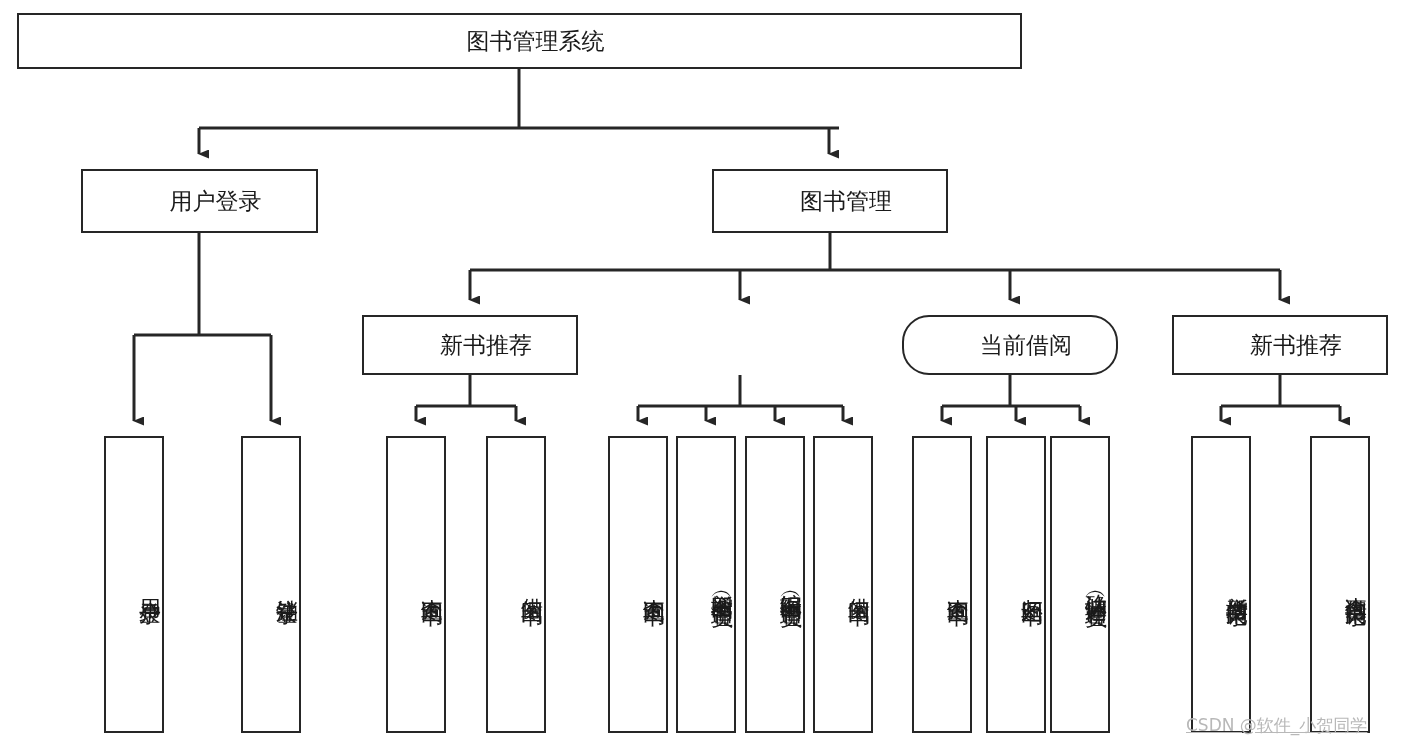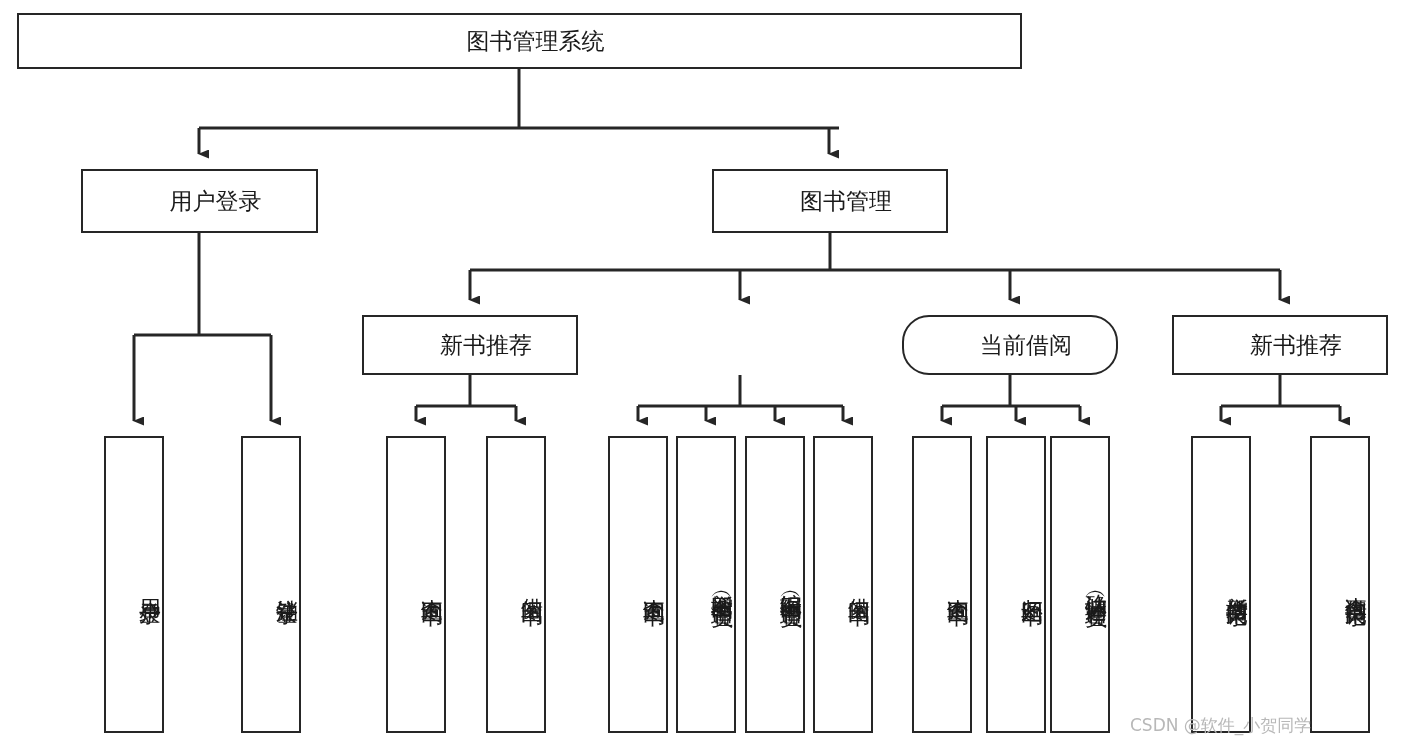--- a/index.html
+++ b/index.html
@@ -54,22 +54,23 @@
     font-size: 22px;
     letter-spacing: 2px;
     line-height: 1;
   }
   #watermark {
     position: absolute;
     color: #b8b8b8;
     font-size: 17px;
     white-space: nowrap;
     z-index: 3;
-    left: 1130px;
+    left: 1186px;
     top: 714px;
+    text-decoration: underline;
   }
 </style>
 </head>
 <body>
 
 <div id="canvas">
 
   <svg id="edges" viewBox="0 0 1405 747" width="1405" height="747" xmlns="http://www.w3.org/2000/svg">
     <defs>
       <marker id="arrowhead" markerWidth="9" markerHeight="11" refX="4.5" refY="10" orient="auto" markerUnits="userSpaceOnUse">

